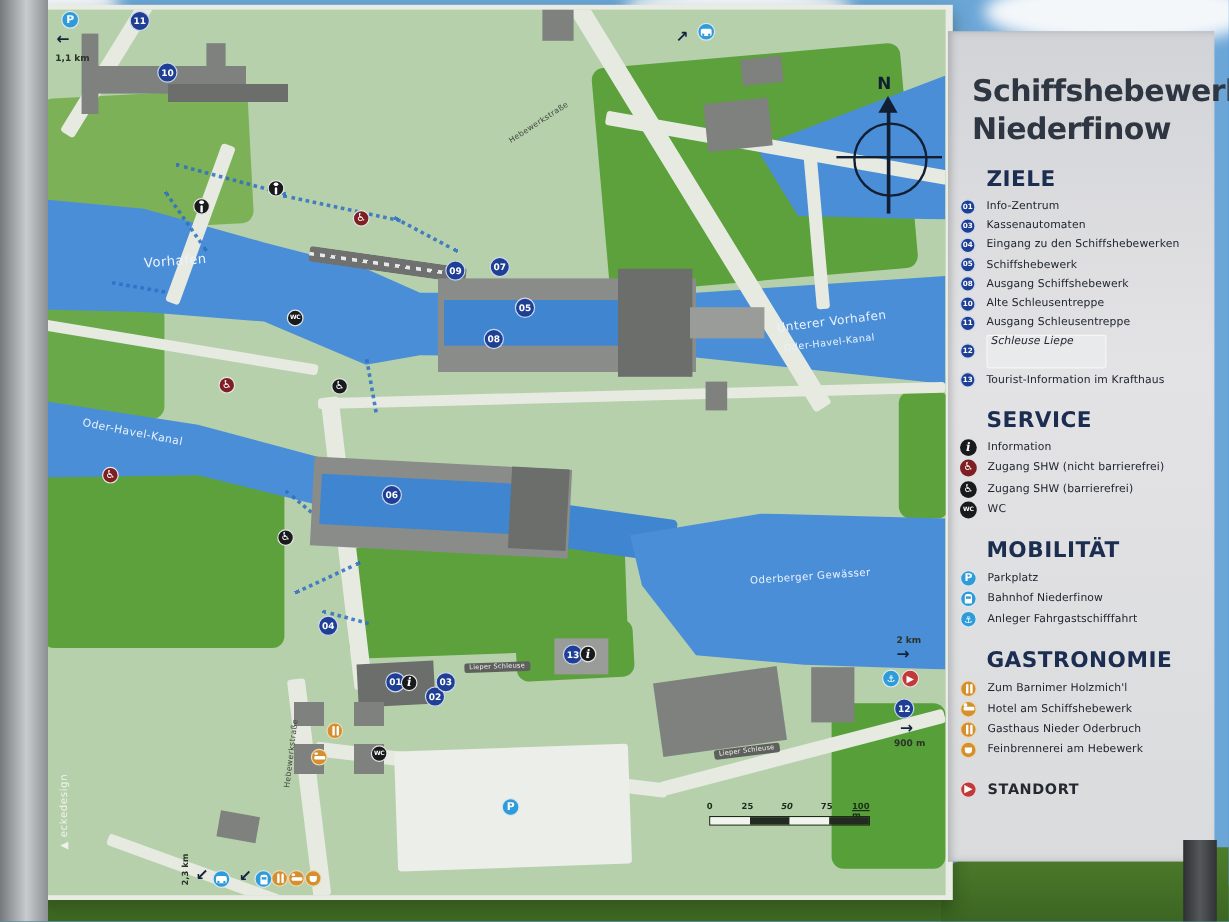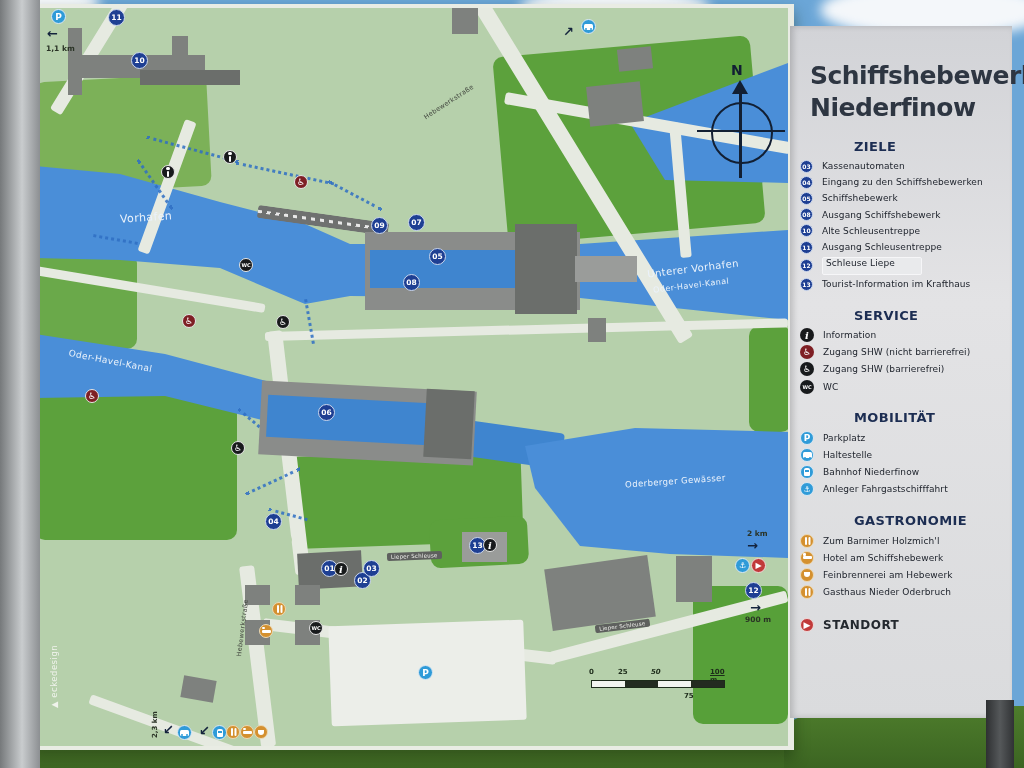--- a/index.html
+++ b/index.html
@@ -85,34 +85,34 @@
   #scalebar .seg:nth-child(even){background:#232b20;}
   #scalebar .tick{position:absolute;top:0;font-size:7px;color:#1d2b1a;font-weight:bold;}
   
   #credit{position:absolute;left:14px;top:700px;color:#f0f3ec;font-size:8.5px;letter-spacing:.5px;
           transform:rotate(-90deg);transform-origin:left top;white-space:nowrap;}
   
   #panel{position:absolute;left:790px;top:26px;width:222px;height:692px;
          background:linear-gradient(180deg,#d2d3d7,#e3e3e5 40%,#dadbdd);
          box-shadow:inset 3px 0 6px rgba(0,0,0,.18);}
   #panel h1{margin:34px 0 0 20px;font-size:25px;line-height:1.28;color:#2e3642;letter-spacing:-.5px;}
-  .sec-h{margin:15px 0 4px 64px;font-size:13px;font-weight:bold;color:#1c2d52;letter-spacing:.4px;}
+  .sec-h{margin:15px 0 4px 32px;font-size:18px;font-weight:bold;color:#1c2d52;letter-spacing:.4px;}
   .lrow{display:flex;align-items:center;gap:9px;padding:1.6px 0 1.6px 10px;}
   .lrow .lbl{font-size:9px;color:#20252e;letter-spacing:.1px;}
   .badge{width:13px;height:13px;border-radius:50%;background:#1e3f93;color:#fff;flex:0 0 13px;
          font-size:6px;font-weight:bold;display:flex;align-items:center;justify-content:center;
          border:1px solid #ccd8ee;box-sizing:border-box;}
   .lic{width:14px;height:14px;border-radius:50%;flex:0 0 14px;display:flex;align-items:center;
        justify-content:center;color:#fff;box-sizing:border-box;}
   .lic.blk{background:#181a1c;}
   .lic.dred{background:#7e1f24;}
   .lic.blu{background:#2f9bd8;border:1px solid #dbe9f4;font-weight:bold;font-size:9px;}
   .lic.org{background:#d4902f;border:1px solid #ecd9b5;}
   .lic.redl{background:#c13a3a;border:1px solid #f0dada;font-size:9px;}
-  .hl-box{background:#e9eaec;border:1px solid #f6f6f8;border-radius:2px;padding:0 26px 6px 3px;}
+  .hl-box{background:#e9eaec;border:1px solid #f6f6f8;border-radius:2px;padding:0 26px 16px 3px;font-style:italic;}
   #standort-row{margin-top:16px;}
   #standort-row .lbl{font-size:12px;font-weight:bold;color:#24292f;letter-spacing:.5px;}
 </style>
 </head>
 <body>
 
 <div class="cloud" style="left:520px;top:-12px;width:190px;height:40px;"></div>
 <div class="cloud" style="left:820px;top:-18px;width:230px;height:56px;"></div>
 <div class="cloud" style="left:-20px;top:-14px;width:120px;height:34px;"></div>
 <div id="grass"></div>
@@ -329,41 +329,45 @@
     <div class="arrowhead"></div>
     <div class="vline"></div>
     <div class="hline"></div>
     <div class="ring"></div>
   </div>
 
   <div id="scalebar">
     <span class="tick" style="left:-2px;">0</span>
     <span class="tick" style="left:27px;">25</span>
     <span class="tick" style="left:60px;font-style:italic;">50</span>
-    <span class="tick" style="left:93px;margin-top:24px;">75</span>
+    <span class="tick" style="left:93px;">75</span>
     <span class="tick" style="left:119px;text-decoration:underline;">100 m</span>
     <div class="bar">
       <div class="seg"></div>
       <div class="seg"></div>
       <div class="seg"></div>
       <div class="seg"></div>
     </div>
   </div>
 
   <span id="credit">▲ eckedesign</span>
 </div>
 
 <div id="panel">
   <h1>
     <span>Schiffshebewerke</span><br>
     <span>Niederfinow</span>
   </h1>
 
   <div class="sec-h">ZIELE</div>
   <div class="lrow">
+      <span class="badge">01</span>
+      <span class="lbl">Info-Zentrum</span>
+    </div>
+  <div class="lrow">
       <span class="badge">03</span>
       <span class="lbl">Kassenautomaten</span>
     </div>
   <div class="lrow">
       <span class="badge">04</span>
       <span class="lbl">Eingang zu den Schiffshebewerken</span>
     </div>
   <div class="lrow">
       <span class="badge">05</span>
       <span class="lbl">Schiffshebewerk</span>
@@ -417,26 +421,20 @@
 
   <div class="sec-h">MOBILITÄT</div>
   <div class="lrow">
       <span class="lic blu">
         <span>P</span>
       </span>
       <span class="lbl">Parkplatz</span>
     </div>
   <div class="lrow">
       <span class="lic blu">
-        <span class="i-bus"></span>
-      </span>
-      <span class="lbl">Haltestelle</span>
-    </div>
-  <div class="lrow">
-      <span class="lic blu">
         <span class="i-train"></span>
       </span>
       <span class="lbl">Bahnhof Niederfinow</span>
     </div>
   <div class="lrow">
       <span class="lic blu" style="font-size:8px;font-weight:normal;">
         <span>⚓</span>
       </span>
       <span class="lbl">Anleger Fahrgastschifffahrt</span>
     </div>
@@ -449,29 +447,29 @@
       <span class="lbl">Zum Barnimer Holzmich'l</span>
     </div>
   <div class="lrow">
       <span class="lic org">
         <span class="i-bed"></span>
       </span>
       <span class="lbl">Hotel am Schiffshebewerk</span>
     </div>
   <div class="lrow">
       <span class="lic org">
+        <span class="i-fork"></span>
+      </span>
+      <span class="lbl">Gasthaus Nieder Oderbruch</span>
+    </div>
+  <div class="lrow">
+      <span class="lic org">
         <span class="i-cup"></span>
       </span>
       <span class="lbl">Feinbrennerei am Hebewerk</span>
-    </div>
-  <div class="lrow">
-      <span class="lic org">
-        <span class="i-fork"></span>
-      </span>
-      <span class="lbl">Gasthaus Nieder Oderbruch</span>
     </div>
 
   <div class="lrow" id="standort-row">
     <span class="lic redl">
         <span>▶</span>
       </span>
     <span class="lbl">STANDORT</span>
   </div>
 </div>
 

